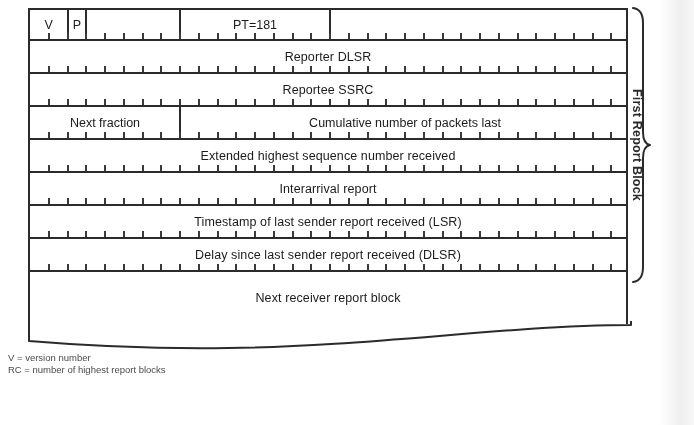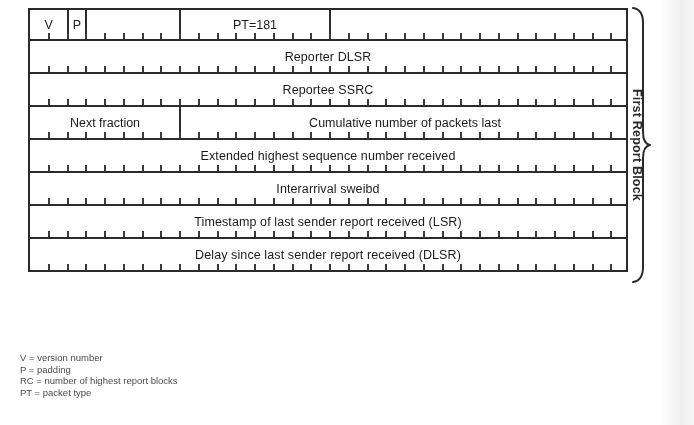--- a/index.html
+++ b/index.html
@@ -142,21 +142,21 @@
     font-size: 12.5px;
     font-weight: bold;
     color: #2b2b2b;
     letter-spacing: .2px;
     white-space: nowrap;
   }
 
   
   .legend {
     position: absolute;
-    left: 20px;
+    left: 8px;
     top: 352px;
     font-size: 9.5px;
     line-height: 11.5px;
     color: #4a4a4a;
   }
   .legend div {
     white-space: nowrap;
   }
 
   
@@ -359,21 +359,21 @@
           <i style="left: 467.75px;"></i>
           <i style="left: 486.5px;"></i>
           <i style="left: 505.25px;"></i>
           <i style="left: 524px;"></i>
           <i style="left: 542.75px;"></i>
           <i style="left: 561.5px;"></i>
           <i style="left: 580.25px;"></i>
         </div>
       </div>
       <div class="row">
-        <div class="row-label">Interarrival sweibd</div>
+        <div class="row-label">Interarrival report</div>
         <div class="ticks">
           <i style="left: 17.75px;"></i>
           <i style="left: 36.5px;"></i>
           <i style="left: 55.25px;"></i>
           <i style="left: 74px;"></i>
           <i style="left: 92.75px;"></i>
           <i style="left: 111.5px;"></i>
           <i style="left: 130.25px;"></i>
           <i style="left: 149px;"></i>
           <i style="left: 167.75px;"></i>
@@ -465,32 +465,36 @@
           <i style="left: 430.25px;"></i>
           <i style="left: 449px;"></i>
           <i style="left: 467.75px;"></i>
           <i style="left: 486.5px;"></i>
           <i style="left: 505.25px;"></i>
           <i style="left: 524px;"></i>
           <i style="left: 542.75px;"></i>
           <i style="left: 561.5px;"></i>
           <i style="left: 580.25px;"></i>
         </div>
+      </div>
+      <div class="row torn">
+        <div class="row-label">Next receiver report block</div>
+        <div class="torn-edge"><svg width="604" height="30" viewBox="0 0 604 30" fill="none" xmlns="http://www.w3.org/2000/svg" aria-hidden="true">
+            <path d="M1 1 L1 21 C 60 26, 120 29, 200 28 C 300 27, 400 16, 500 9 C 545 6, 575 5, 603 5 L603 1" stroke="#2b2b2b" stroke-width="2" fill="none" stroke-linejoin="round"></path>
+          </svg></div>
       </div>
     </div>
 
   <div class="brace-wrap">
     <svg width="22" height="278" viewBox="0 0 22 278" fill="none" xmlns="http://www.w3.org/2000/svg" aria-hidden="true">
       <path d="M3 2 C 11 3, 13 9, 13 17 L13 126 C13 134, 15 138, 20 139 C15 140, 13 144, 13 152 L13 261 C13 269, 11 275, 3 276" stroke="#2b2b2b" stroke-width="2" fill="none" stroke-linecap="round" stroke-linejoin="round"></path>
     </svg>
   </div>
   <div class="brace-caption">First Report Block</div>
 
   <div class="legend" id="legend">
       <div>V = version number</div>
-      <div>P = padding</div>
       <div>RC = number of highest report blocks</div>
-      <div>PT = packet type</div>
     </div>
 
 
   <div class="page-edge-shade"></div>
 </div>
 
 </body></html>

